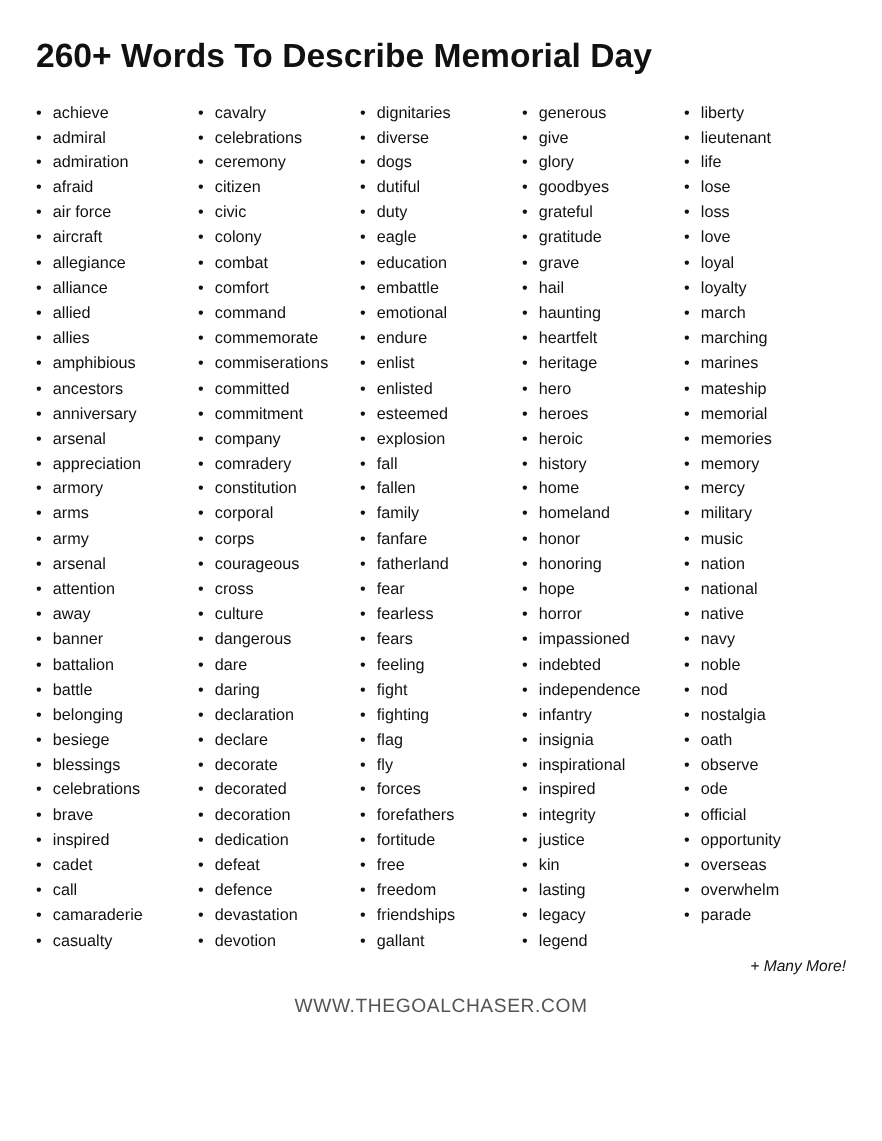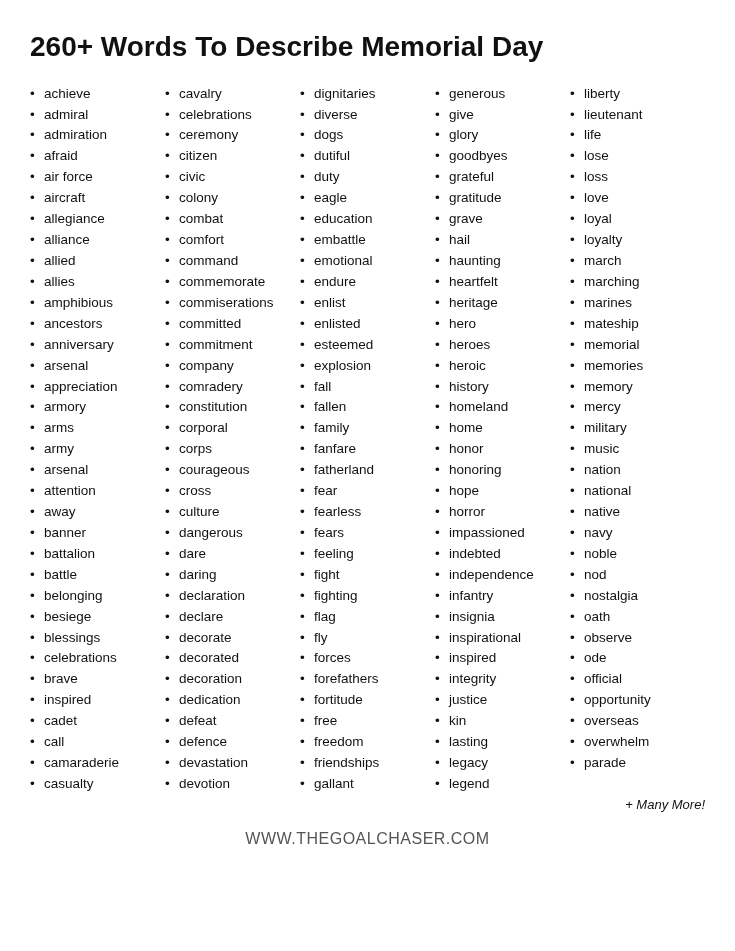--- a/index.html
+++ b/index.html
@@ -194,22 +194,22 @@
         <li>gratitude</li>
         <li>grave</li>
         <li>hail</li>
         <li>haunting</li>
         <li>heartfelt</li>
         <li>heritage</li>
         <li>hero</li>
         <li>heroes</li>
         <li>heroic</li>
         <li>history</li>
+        <li>home</li>
         <li>homeland</li>
-        <li>home</li>
         <li>honor</li>
         <li>honoring</li>
         <li>hope</li>
         <li>horror</li>
         <li>impassioned</li>
         <li>indebted</li>
         <li>independence</li>
         <li>infantry</li>
         <li>insignia</li>
         <li>inspirational</li>

